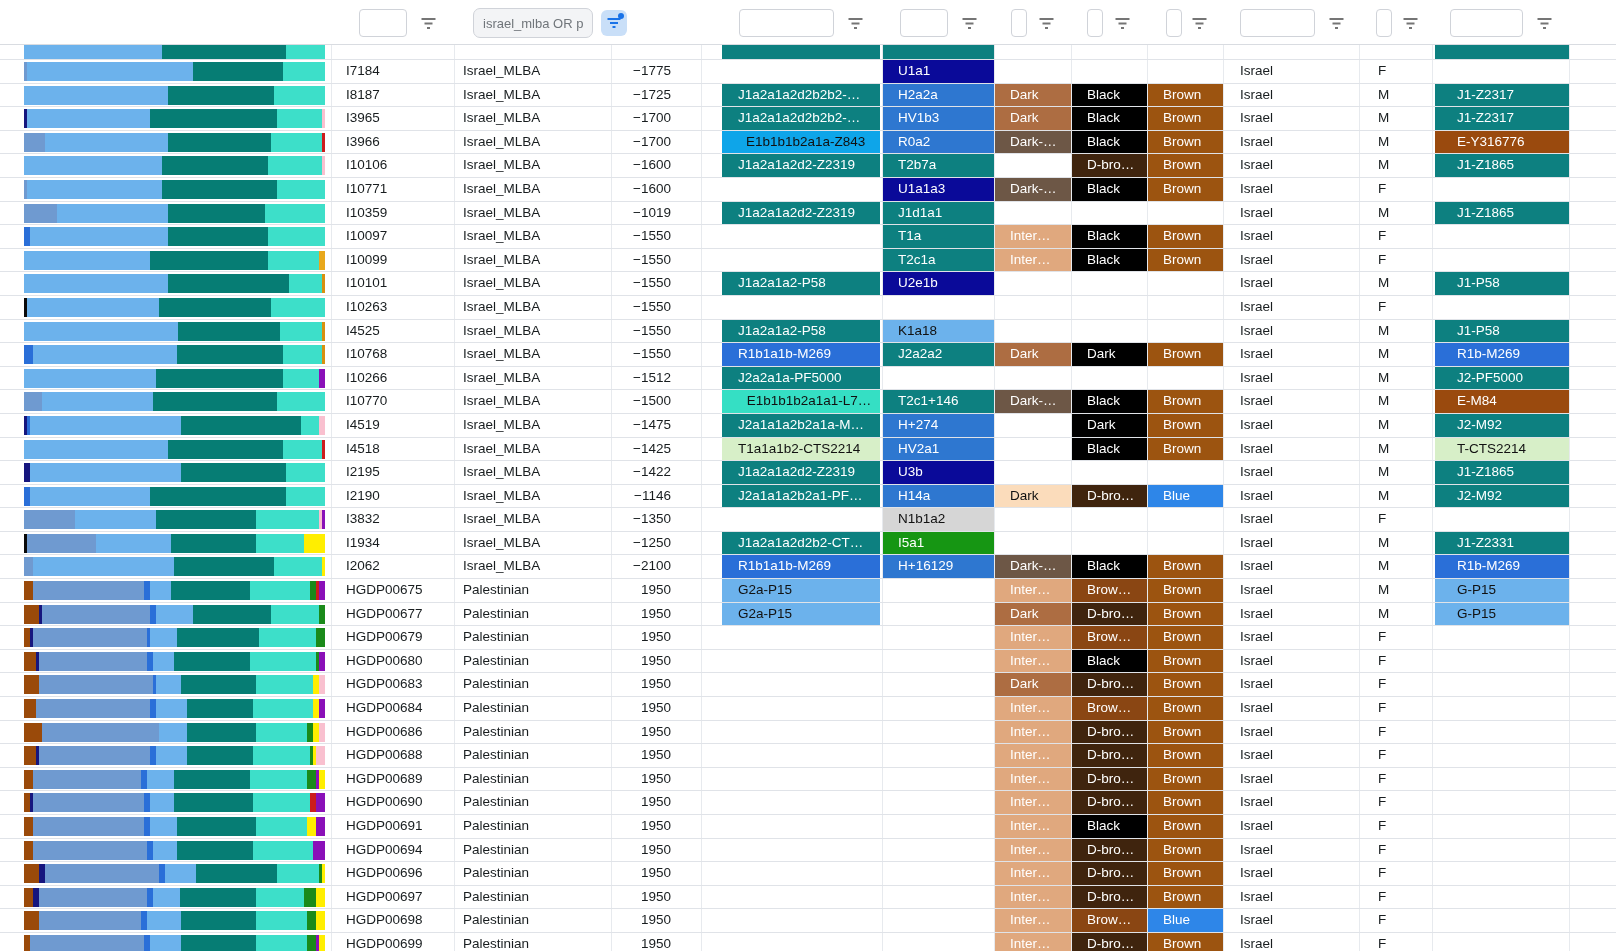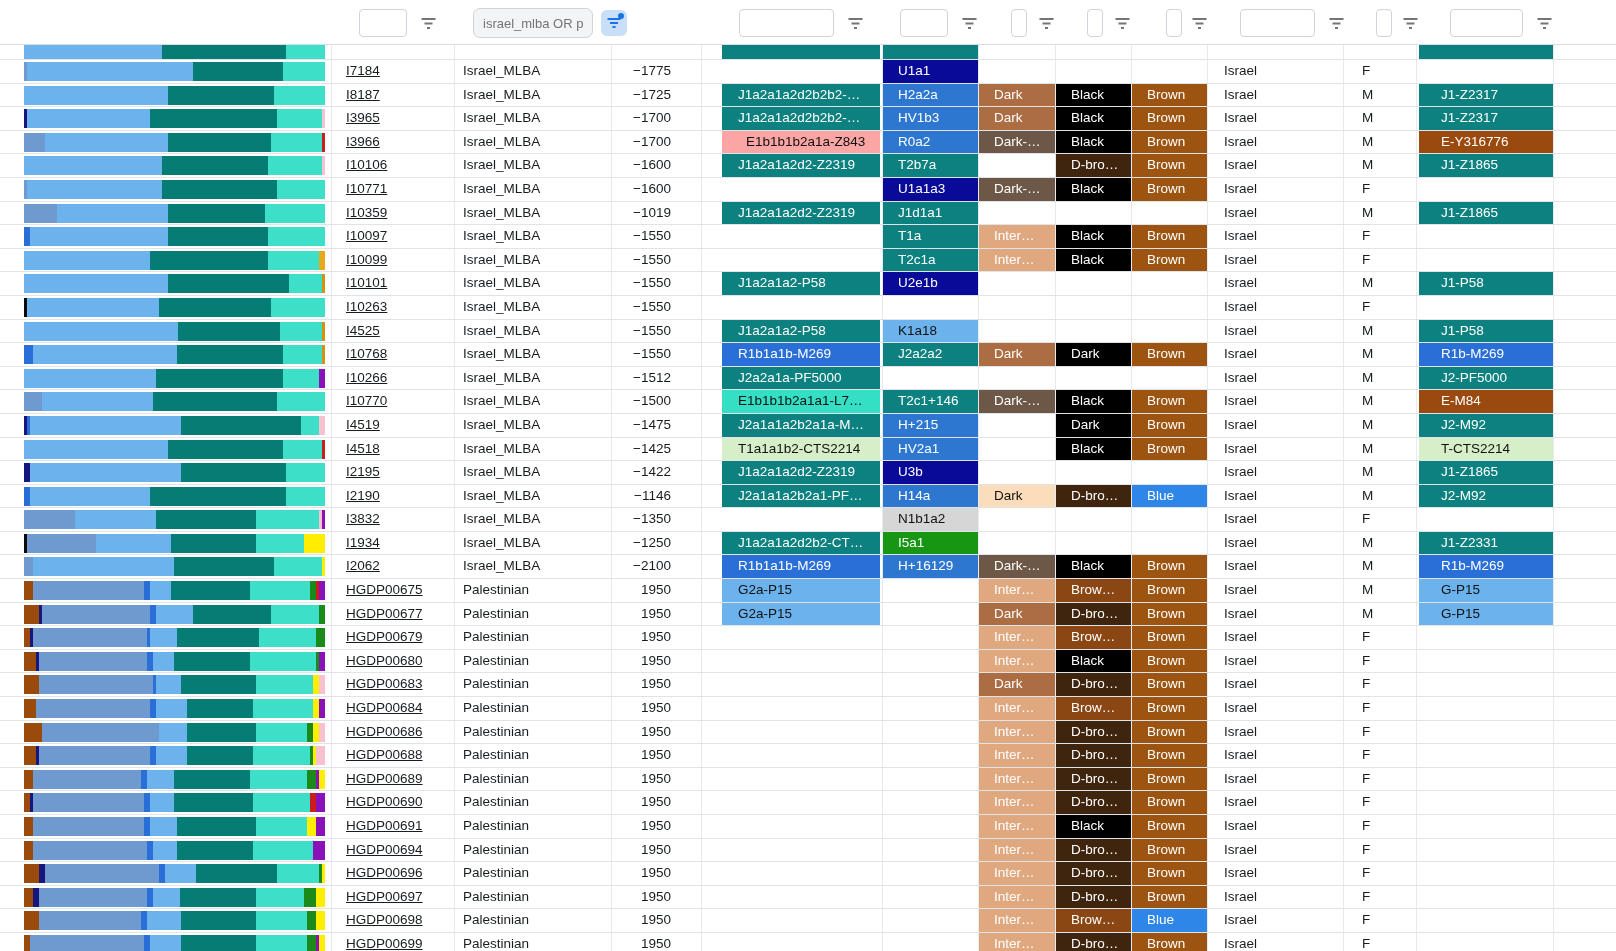--- a/index.html
+++ b/index.html
@@ -20,22 +20,22 @@
   .fbtn{width:26px;height:26px;background:#c9dff8;border-radius:6px;margin-left:8px;
         display:flex;align-items:center;justify-content:center;position:relative;}
   .fbtn .dot{position:absolute;top:3px;right:3px;width:6px;height:6px;border-radius:50%;background:#1a73e8;}
   
   .grid{position:absolute;left:0;top:45px;width:1616px;height:906px;overflow:hidden;}
   .row{display:flex;height:23.6px;box-sizing:border-box;border-bottom:1px solid #e0e3e8;background:#fff;}
   .row.partial-top{height:15px;}
   .cell{box-sizing:border-box;border-right:1px solid #e7eaee;overflow:hidden;white-space:nowrap;
         font-size:13.5px;line-height:22.6px;}
   .partial-top .cell{line-height:15px;}
-  .c0{width:332px;}.c1{width:123px;padding-left:14px;text-decoration:underline;}.c2{width:157px;padding-left:8px;}
-  .c3{width:90px;text-align:right;padding-right:30px;}.c4{width:181px;}.c5{width:96px;}
+  .c0{width:332px;}.c1{width:123px;padding-left:14px;}.c2{width:157px;padding-left:8px;}
+  .c3{width:90px;text-align:right;padding-right:30px;}.c4{width:181px;}.c5{width:112px;}
   .c6{width:77px;}.c7{width:76px;}.c8{width:76px;}.c9{width:136px;padding-left:16px;}
   .c10{width:73px;padding-left:18px;}.c11{width:137px;}
   .bar{display:flex;height:19px;margin:2px 0 0 24px;width:301px;}
   .partial-top .bar{margin-top:0;height:14px;}
   .bar span{height:100%;flex:none;}
   .chip{height:100%;color:#fff;overflow:hidden;white-space:nowrap;}
   .chip.dark{color:#111;}
   .chip-fill{width:100%;padding-left:15px;box-sizing:border-box;}
   .chip-y{margin-left:20px;margin-right:2px;padding-left:16px;box-sizing:border-box;height:100%;}
   .chip-term{margin-left:2px;padding-left:22px;box-sizing:border-box;height:100%;}
@@ -294,21 +294,21 @@
           <span style="width: 123.41px; background: rgb(108, 178, 236);"></span>
           <span style="width: 102.34px; background: rgb(6, 125, 116);"></span>
           <span style="width: 51.17px; background: rgb(61, 223, 201);"></span>
           <span style="width: 3.01px; background: rgb(204, 29, 29);"></span>
         </div>
       </div>
       <div class="cell c1">I3966</div>
       <div class="cell c2">Israel_MLBA</div>
       <div class="cell c3">−1700</div>
       <div class="cell c4">
-        <div class="chip chip-y dark" style="background: #fca5a5; padding-left: 24px;">E1b1b1b2a1a-Z843</div>
+        <div class="chip chip-y dark" style="background: #0ea5e9; padding-left: 24px;">E1b1b1b2a1a-Z843</div>
       </div>
       <div class="cell c5">
         <div class="chip chip-fill" style="background: rgb(46, 119, 208);">R0a2</div>
       </div>
       <div class="cell c6">
         <div class="chip chip-fill" style="background: rgb(109, 87, 70);">Dark-…</div>
       </div>
       <div class="cell c7">
         <div class="chip chip-fill" style="background: rgb(0, 0, 0);">Black</div>
       </div>
@@ -606,21 +606,21 @@
           <span style="width: 18.06px; background: rgb(111, 154, 208);"></span>
           <span style="width: 111.37px; background: rgb(108, 178, 236);"></span>
           <span style="width: 123.41px; background: rgb(6, 125, 116);"></span>
           <span style="width: 48.16px; background: rgb(61, 223, 201);"></span>
         </div>
       </div>
       <div class="cell c1">I10770</div>
       <div class="cell c2">Israel_MLBA</div>
       <div class="cell c3">−1500</div>
       <div class="cell c4">
-        <div class="chip chip-y dark" style="background: rgb(53, 223, 196);">E1b1b1b2a1a1-L7…</div>
+        <div class="chip chip-y dark" style="background: rgb(53, 223, 196); text-align: center;">E1b1b1b2a1a1-L7…</div>
       </div>
       <div class="cell c5">
         <div class="chip chip-fill" style="background: rgb(13, 128, 128);">T2c1+146</div>
       </div>
       <div class="cell c6">
         <div class="chip chip-fill" style="background: rgb(109, 87, 70);">Dark-…</div>
       </div>
       <div class="cell c7">
         <div class="chip chip-fill" style="background: rgb(0, 0, 0);">Black</div>
       </div>
@@ -644,21 +644,21 @@
           <span style="width: 6.02px; background: rgb(249, 192, 207);"></span>
         </div>
       </div>
       <div class="cell c1">I4519</div>
       <div class="cell c2">Israel_MLBA</div>
       <div class="cell c3">−1475</div>
       <div class="cell c4">
         <div class="chip chip-y" style="background: rgb(13, 128, 128);">J2a1a1a2b2a1a-M…</div>
       </div>
       <div class="cell c5">
-        <div class="chip chip-fill" style="background: rgb(46, 119, 208);">H+215</div>
+        <div class="chip chip-fill" style="background: rgb(46, 119, 208);">H+274</div>
       </div>
       <div class="cell c6"></div>
       <div class="cell c7">
         <div class="chip chip-fill" style="background: rgb(0, 0, 0);">Dark</div>
       </div>
       <div class="cell c8">
         <div class="chip chip-fill" style="background: rgb(156, 84, 16);">Brown</div>
       </div>
       <div class="cell c9">Israel</div>
       <div class="cell c10">M</div>

